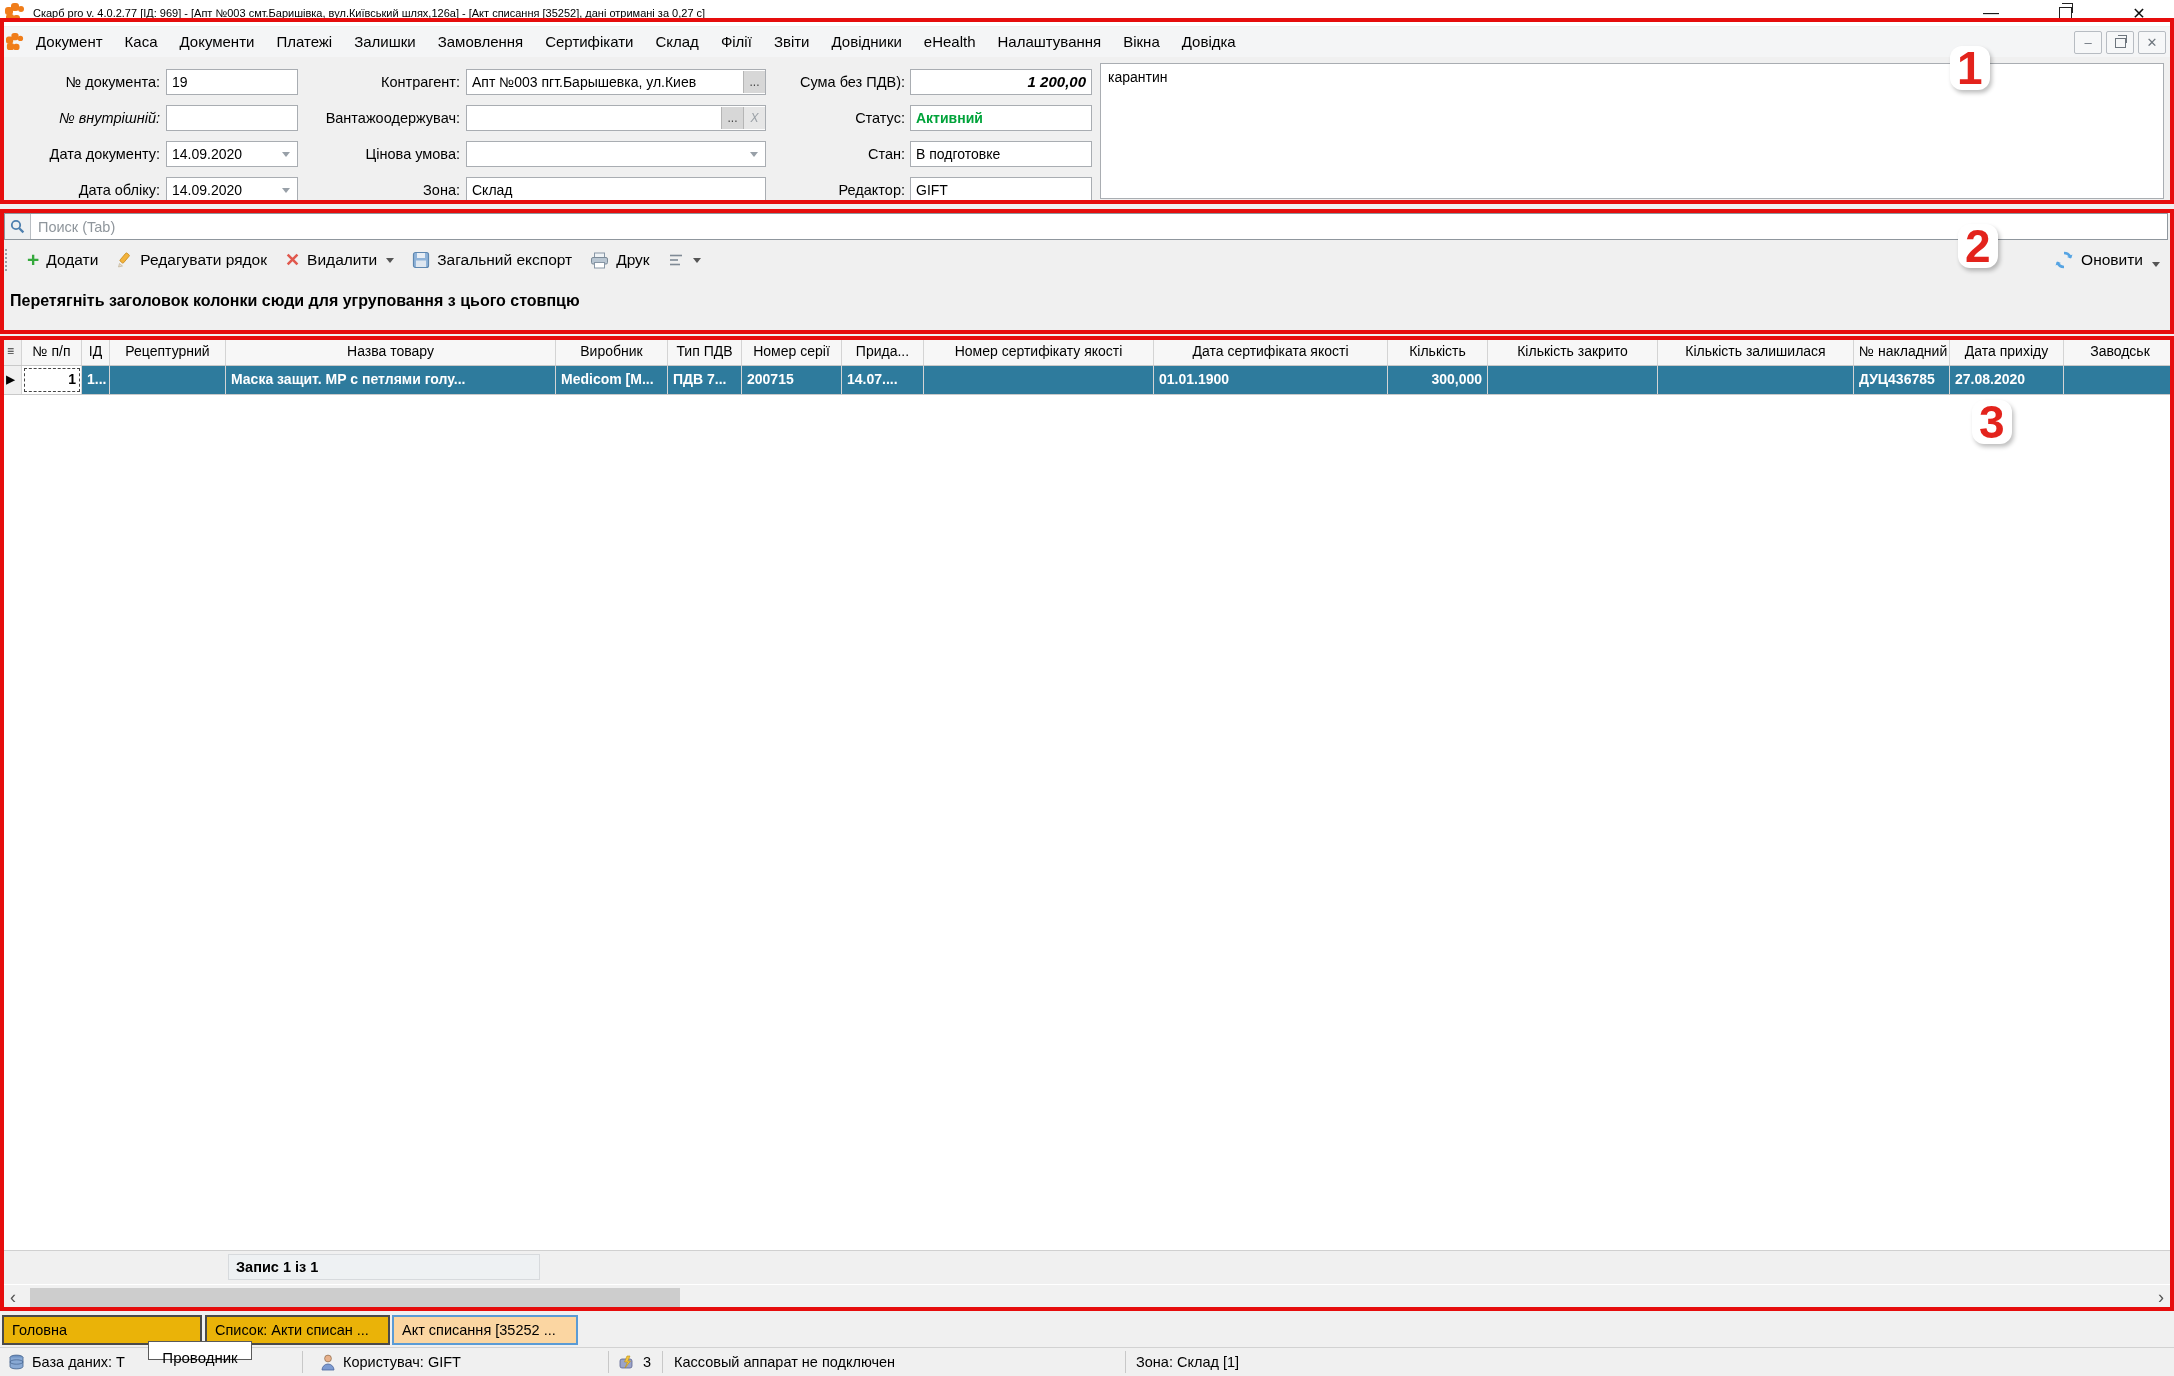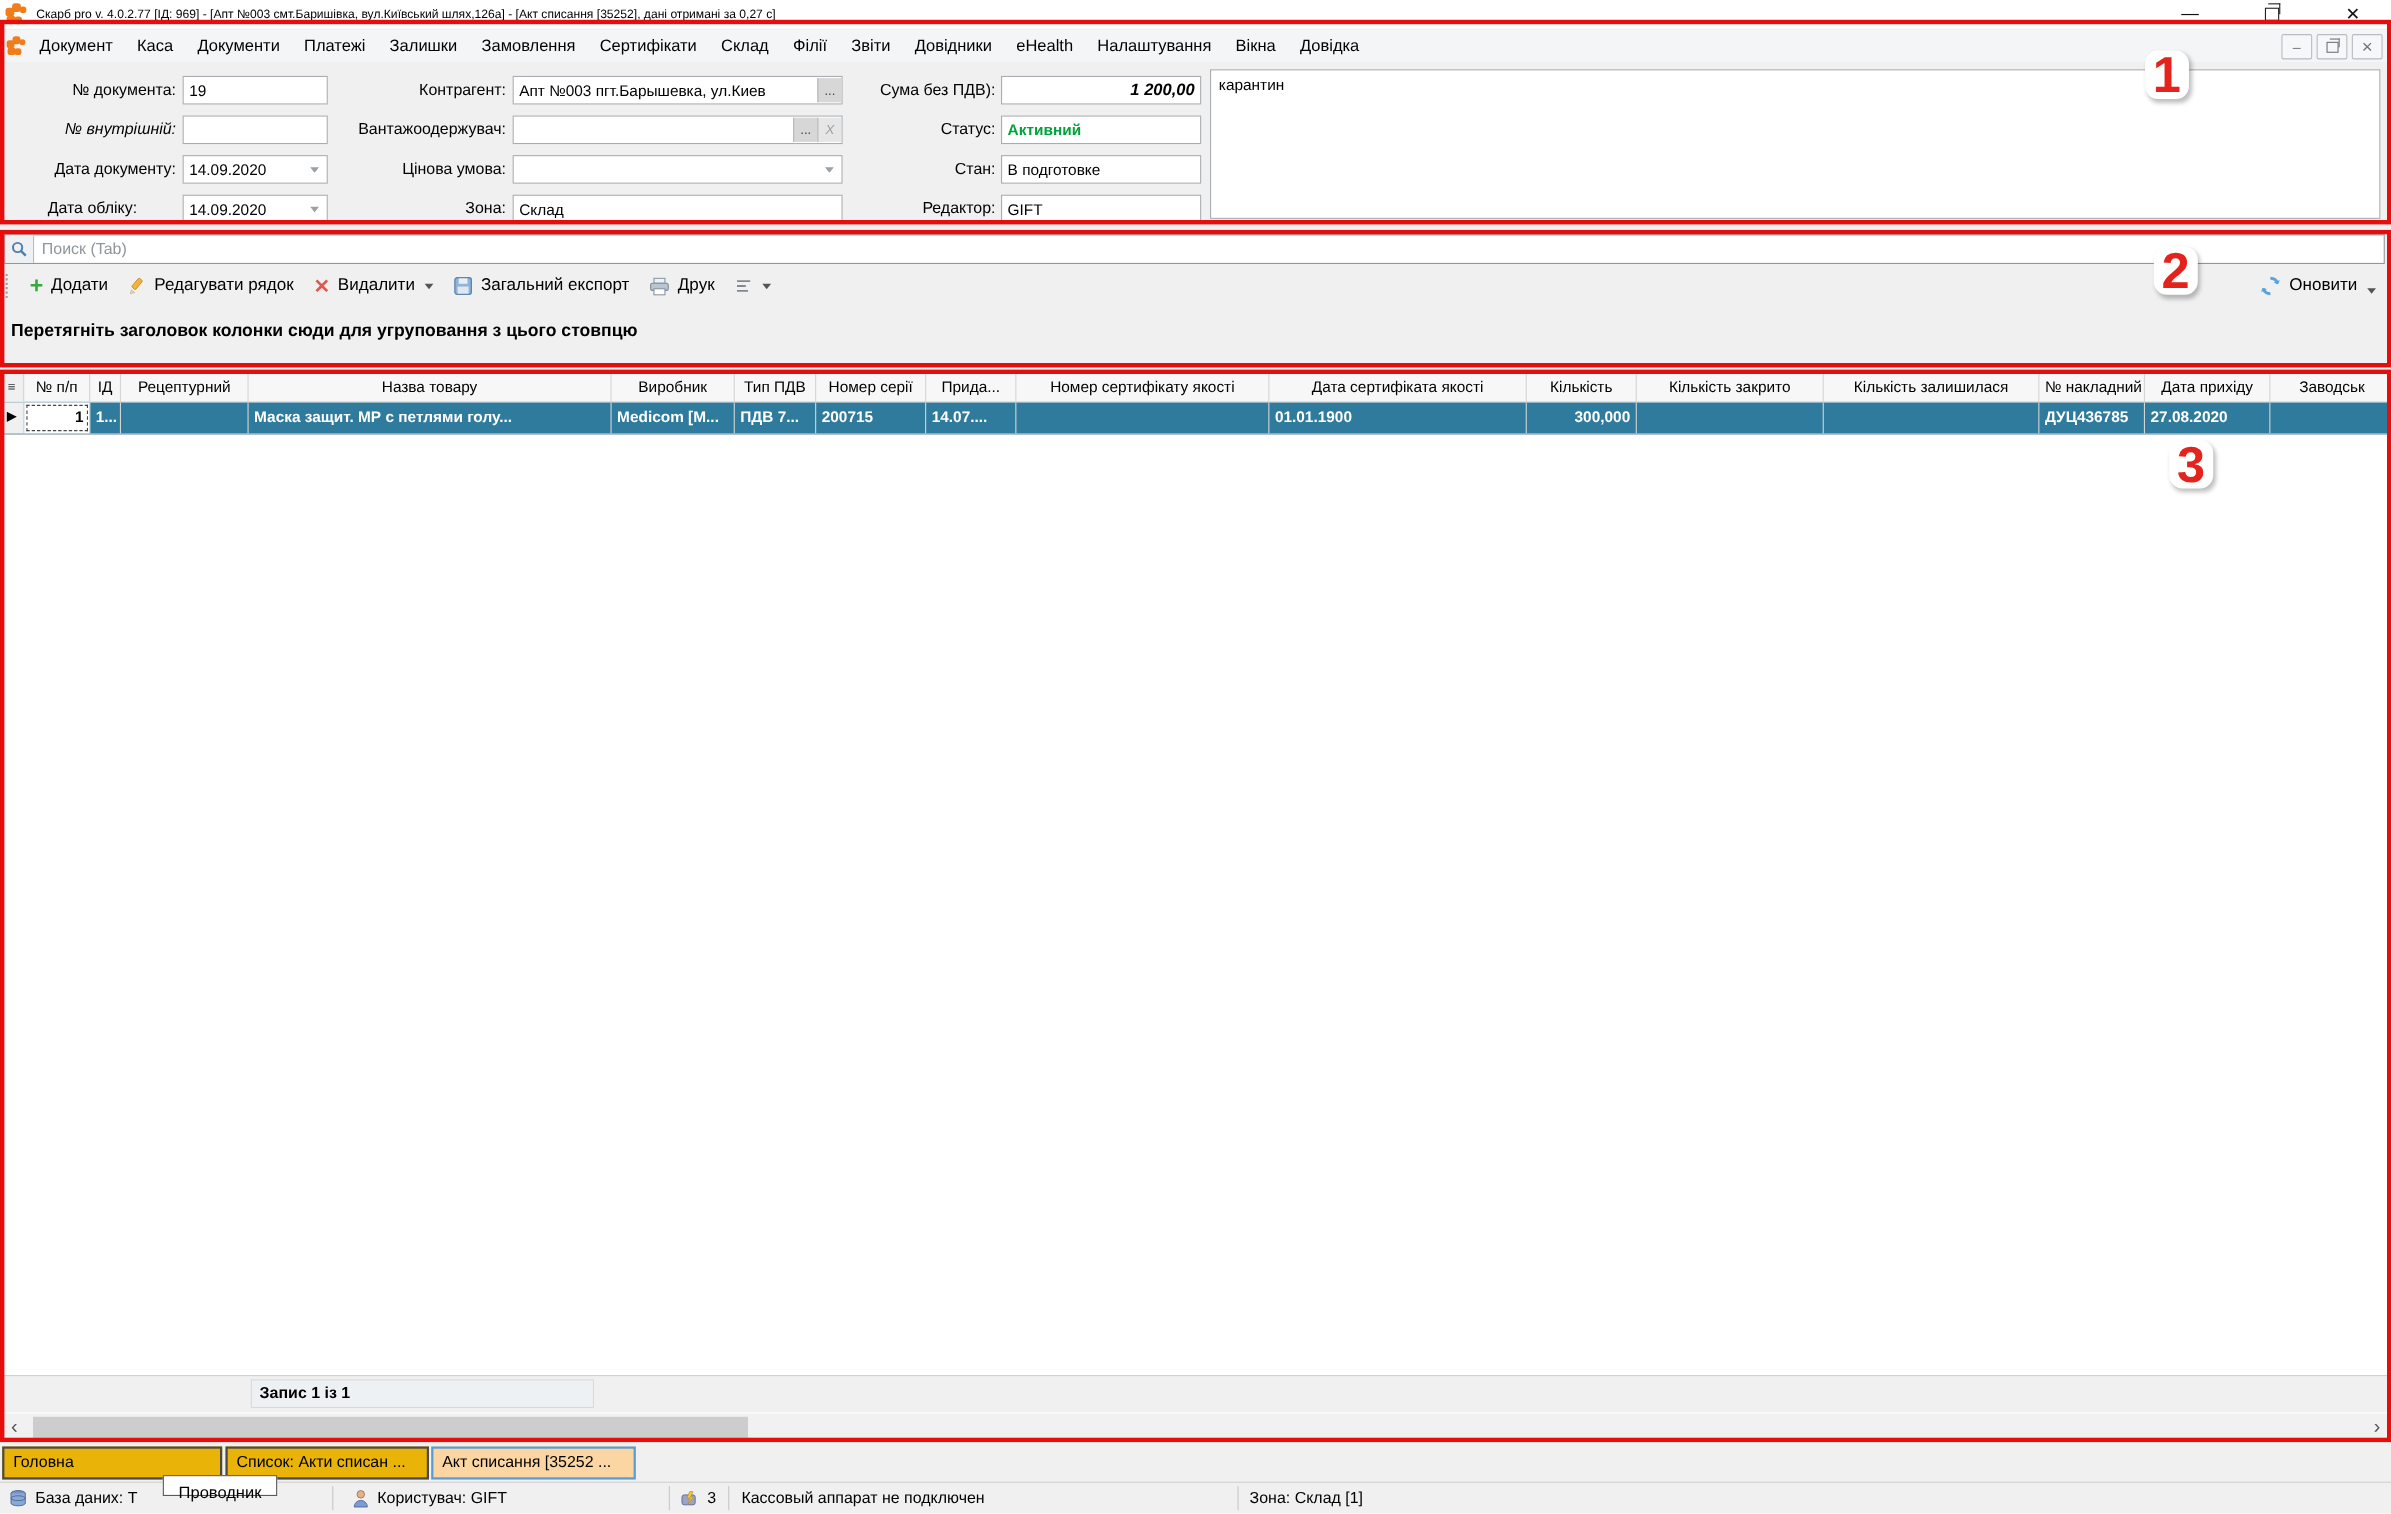--- a/index.html
+++ b/index.html
@@ -171,21 +171,21 @@
 
     <div class="flabel" style="left:8px;top:48px;width:152px;font-style:italic;">№ внутрішній:</div>
     <div class="ffield" style="left:166px;top:48px;width:132px;"></div>
 
     <div class="flabel" style="left:8px;top:84px;width:152px;">Дата документу:</div>
     <div class="ffield combo" style="left:166px;top:84px;width:132px;">
       <span>14.09.2020</span>
       <span class="chev"></span>
     </div>
 
-    <div class="flabel" style="left:8px;top:120px;width:152px;text-align:center;">Дата обліку:</div>
+    <div class="flabel" style="left:8px;top:120px;width:152px;">Дата обліку:</div>
     <div class="ffield combo" style="left:166px;top:120px;width:132px;">
       <span>14.09.2020</span>
       <span class="chev"></span>
     </div>
 
     <div class="flabel" style="left:300px;top:12px;width:160px;">Контрагент:</div>
     <div class="ffield" style="left:466px;top:12px;width:300px;padding-right:26px;">
       <span>Апт №003 пгт.Барышевка, ул.Киев</span>
       <span class="fieldbtn" style="right:0;">...</span>
     </div>

